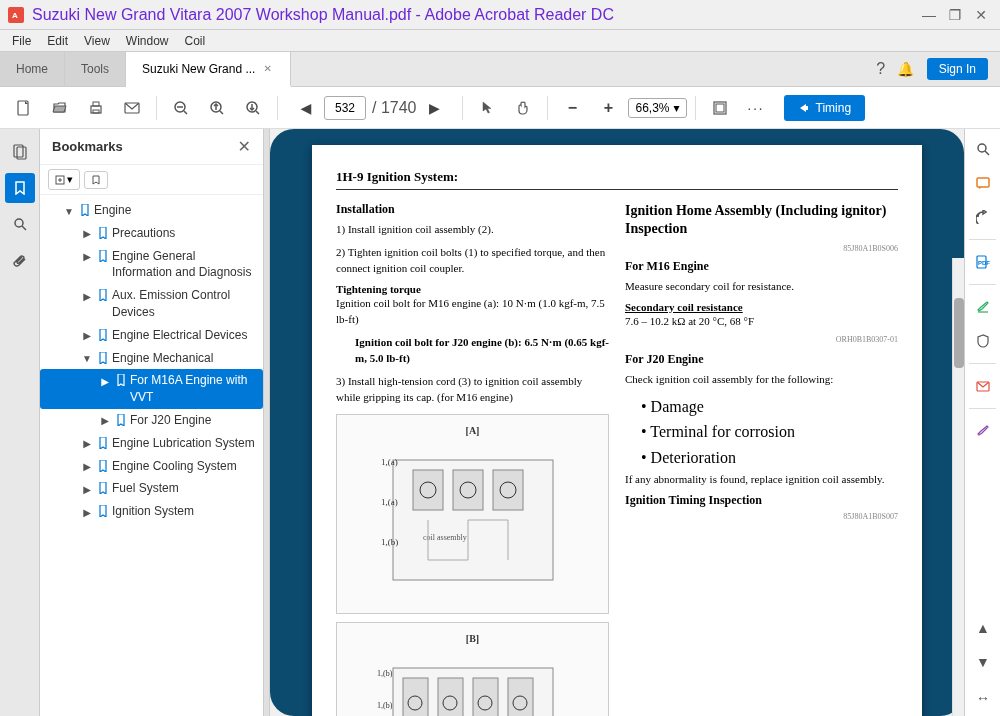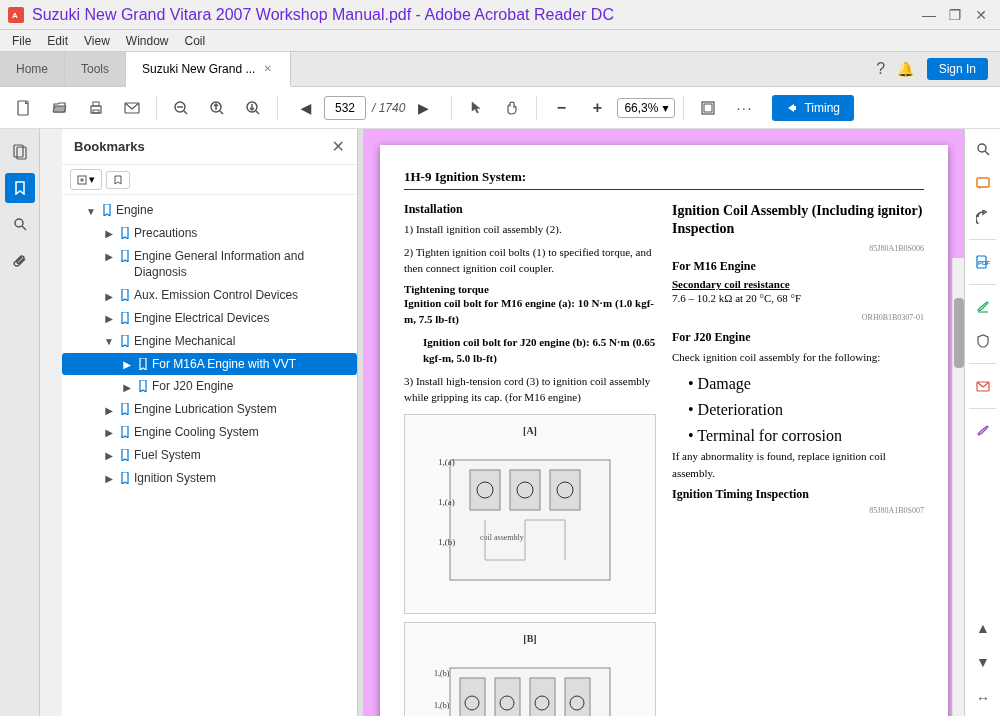--- a/index.html
+++ b/index.html
@@ -100,21 +100,21 @@
       padding: 0 8px;
     }
     .page-input {
       width: 42px;
       height: 24px;
       border: 1px solid #aaa;
       border-radius: 3px;
       text-align: center;
       font-size: 12px;
     }
-    .page-total { font-size: 12px; color: #555; font-style: italic; }
+    .page-total { font-size: 16px; color: #555; }
     .zoom-display {
       display: flex;
       align-items: center;
       border: 1px solid #aaa;
       border-radius: 3px;
       padding: 2px 6px;
       font-size: 12px;
       gap: 4px;
       cursor: pointer;
     }
@@ -158,26 +158,25 @@
       justify-content: center;
       border-radius: 3px;
       cursor: pointer;
       font-size: 14px;
       color: #555;
     }
     .sidebar-icon.active { background: #0078d7; color: white; }
 
     
     .bookmarks-panel {
-      width: 296px;
+      width: 224px;
       background: white;
       border-right: 1px solid #ccc;
       display: flex;
       flex-direction: column;
-      margin-left: 22px;
     }
     .bookmarks-header {
       display: flex;
       align-items: center;
       justify-content: space-between;
       padding: 8px 12px;
       border-bottom: 1px solid #eee;
     }
     .bookmarks-title { font-size: 13px; font-weight: 600; color: #333; }
     .bookmarks-close { background: none; border: none; cursor: pointer; font-size: 16px; color: #666; }
@@ -229,25 +228,26 @@
     .resize-handle {
       width: 6px;
       background: #e0e0e0;
       cursor: col-resize;
       border-right: 1px solid #ccc;
     }
 
     
     .pdf-area {
       flex: 1;
-      background: #f0abfc;
+      background: #0c4a6e;
       overflow-y: scroll;
       display: flex;
       justify-content: center;
       padding: 16px;
+      border-radius: 24px;
     }
     .pdf-page {
       background: white;
       width: 610px;
       min-height: 860px;
       padding: 24px;
       box-shadow: 0 2px 8px rgba(0,0,0,0.4);
       font-family: 'Times New Roman', serif;
     }
     .pdf-section-title {
@@ -633,21 +633,21 @@
 
       <div class="pdf-section-title">1H-9  Ignition System:</div>
 
       <div class="pdf-cols">
 
         <div class="pdf-left">
           <div class="pdf-heading">Installation</div>
           <div class="pdf-text">1)  Install ignition coil assembly (2).</div>
           <div class="pdf-text">2)  Tighten ignition coil bolts (1) to specified torque, and then connect ignition coil coupler.</div>
           <div class="pdf-bold">Tightening torque</div>
-          <div class="pdf-text" style="font-weight:bold; font-size:11px;">Ignition coil bolt for M16 engine (a):  10 N·m (1.0 kgf-m, 7.5 lb-ft)</div>
+          <div class="pdf-text" style="font-weight:normal; font-size:11px;">Ignition coil bolt for M16 engine (a):  10 N·m (1.0 kgf-m, 7.5 lb-ft)</div>
           <div class="pdf-text" style="font-weight:bold; font-size:11px;margin-left:19px;">Ignition coil bolt for J20 engine (b):  6.5 N·m (0.65 kgf-m, 5.0 lb-ft)</div>
           <div class="pdf-text">3)  Install high-tension cord (3) to ignition coil assembly while gripping its cap. (for M16 engine)</div>
 
           <div class="pdf-diagram">
             <div style="font-size:10px; color:#333; text-align:center;">
               <div style="font-weight:bold; margin-bottom:4px;">[A]</div>
               <svg width="200" height="160" viewBox="0 0 200 160">
 
                 <rect x="20" y="20" width="160" height="120" fill="#f5f5f5" stroke="#888" stroke-width="1"></rect>
                 <rect x="40" y="30" width="30" height="40" fill="#ddd" stroke="#888" stroke-width="1"></rect>
@@ -681,35 +681,36 @@
                 <circle cx="77" cy="55" r="7" fill="none" stroke="#333" stroke-width="1"></circle>
                 <circle cx="112" cy="55" r="7" fill="none" stroke="#333" stroke-width="1"></circle>
                 <circle cx="147" cy="55" r="7" fill="none" stroke="#333" stroke-width="1"></circle>
               </svg>
             </div>
           </div>
 
         </div>
 
         <div class="pdf-right">
-          <div class="pdf-right-heading">Ignition Coil Assembly (Including ignitor) Inspection</div>
+          <div class="pdf-right-heading">Ignition Home Assembly (Including ignitor) Inspection</div>
           <div style="font-size:8px; color:#888; text-align:right; margin-bottom:6px;">85J80A1B0S006</div>
 
           <div class="pdf-heading">For M16 Engine</div>
+          <div class="pdf-text">Measure secondary coil for resistance.</div>
           <div class="pdf-underline">Secondary coil resistance</div>
           <div class="pdf-text">7.6 – 10.2 kΩ at 20 °C, 68 °F</div>
 
           <div style="font-size:8px; color:#888; text-align:right;">ORH0B1B0307-01</div>
 
           <div class="pdf-heading" style="margin-top:8px;">For J20 Engine</div>
           <div class="pdf-text">Check ignition coil assembly for the following:</div>
           <div class="pdf-bullet">
             <div class="bullet-item">Damage</div>
+            <div class="bullet-item">Terminal for corrosion</div>
             <div class="bullet-item">Deterioration</div>
-            <div class="bullet-item">Terminal for corrosion</div>
           </div>
           <div class="pdf-text">If any abnormality is found, replace ignition coil assembly.</div>
 
           <div class="pdf-heading" style="">Ignition Timing Inspection</div>
           <div style="font-size:8px; color:#888; text-align:right; margin-bottom:6px;">85J80A1B0S007</div>
 
         </div>
       </div>
     </div>
   </div>

